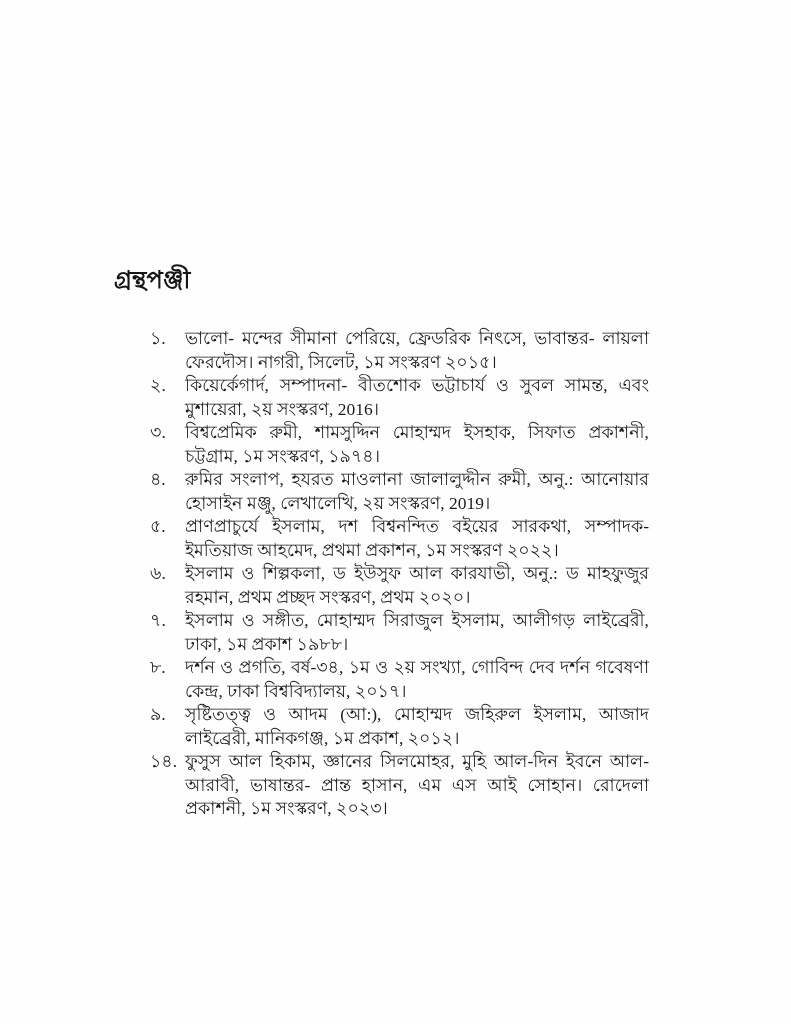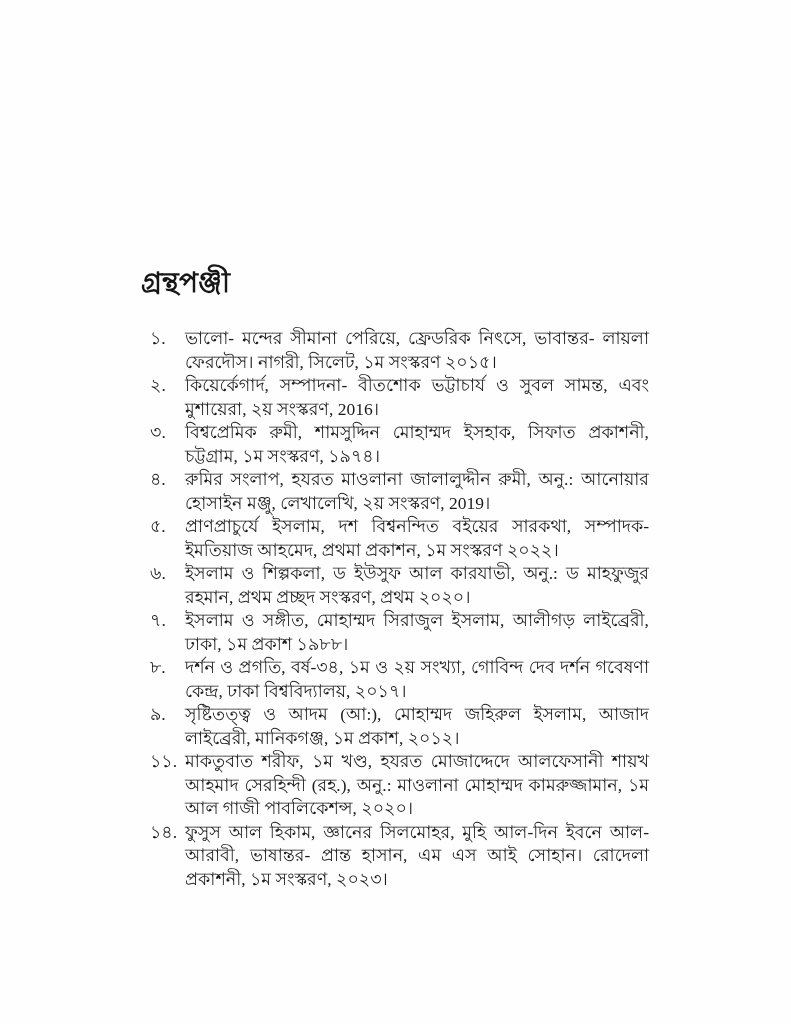--- a/index.html
+++ b/index.html
@@ -11,24 +11,24 @@
     position: relative;
     width: 791px;
     height: 1024px;
     background: #fefefe;
     color: #1b1b1b;
     font-family: "Liberation Serif", "DejaVu Serif", serif;
     overflow: hidden;
   }
   .page-title {
     position: absolute;
-    left: 141px;
+    left: 114px;
     top: 261px;
     margin: 0;
-    font-size: 28px;
+    font-size: 24px;
     font-weight: 700;
     letter-spacing: 0.2px;
     color: #161616;
   }
   .biblio-list {
     position: absolute;
     left: 150px;
     top: 327px;
     width: 499px;
   }
@@ -85,21 +85,17 @@
     </div>
     <div class="biblio-entry">
       <span class="entry-num">৮.</span>
       <span class="entry-text">দর্শন ও প্রগতি, বর্ষ-৩৪, ১ম ও ২য় সংখ্যা, গোবিন্দ দেব দর্শন গবেষণা কেন্দ্র, ঢাকা বিশ্ববিদ্যালয়, ২০১৭।</span>
     </div>
     <div class="biblio-entry">
       <span class="entry-num">৯.</span>
       <span class="entry-text">সৃষ্টিতত্ত্ব ও আদম (আ:), মোহাম্মদ জহিরুল ইসলাম, আজাদ লাইব্রেরী, মানিকগঞ্জ, ১ম প্রকাশ, ২০১২।</span>
     </div>
     <div class="biblio-entry">
-      <span class="entry-num">১১.</span>
-      <span class="entry-text">মাকতুবাত শরীফ, ১ম খণ্ড, হযরত মোজাদ্দেদে আলফেসানী শায়খ আহমাদ সেরহিন্দী (রহ.), অনু.: মাওলানা মোহাম্মদ কামরুজ্জামান, ১ম আল গাজী পাবলিকেশন্স, ২০২০।</span>
-    </div>
-    <div class="biblio-entry">
       <span class="entry-num">১৪.</span>
       <span class="entry-text">ফুসুস আল হিকাম, জ্ঞানের সিলমোহর, মুহি আল-দিন ইবনে আল-আরাবী, ভাষান্তর- প্রান্ত হাসান, এম এস আই সোহান। রোদেলা প্রকাশনী, ১ম সংস্করণ, ২০২৩।</span>
     </div>
   </div>
 </div>
 
 </body></html>

